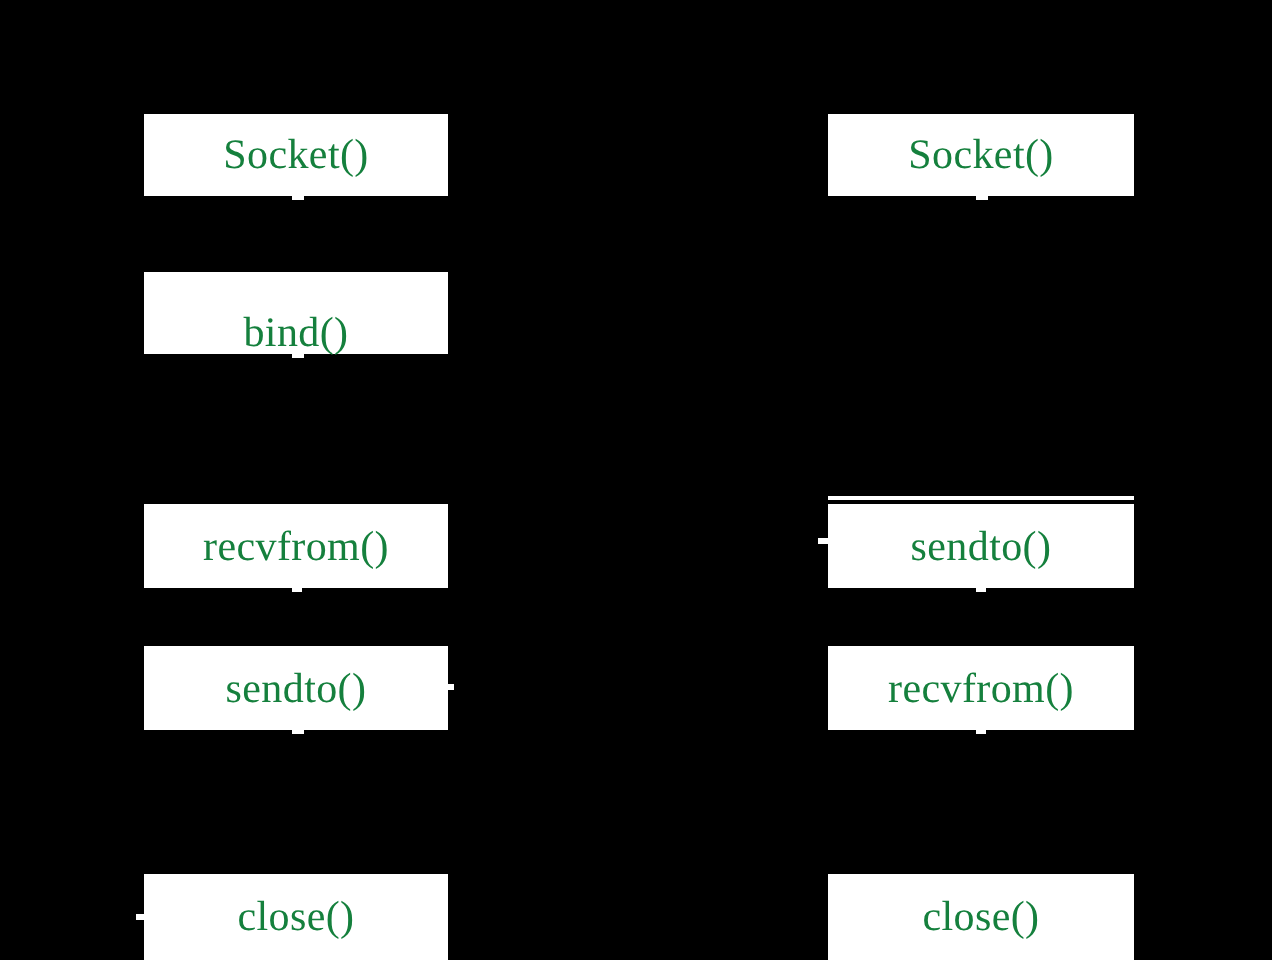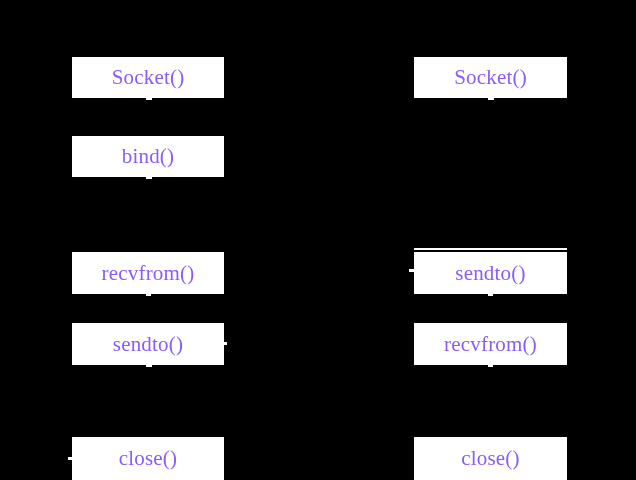--- a/index.html
+++ b/index.html
@@ -12,21 +12,21 @@
     position: relative;
     width: 636px;
     height: 480px;
     background: #000000;
     overflow: hidden;
     font-family: "Liberation Serif", "DejaVu Serif", serif;
   }
   .node-box {
     position: absolute;
     background: #ffffff;
-    color: #8b5cf6;
+    color: #15803d;
     display: flex;
     align-items: center;
     justify-content: center;
     font-size: 21px;
     line-height: 1;
     letter-spacing: 0.2px;
     box-sizing: border-box;
     white-space: nowrap;
   }
   .tick-mark {
@@ -49,21 +49,21 @@
     <div class="tick-mark" style="left: 146px; top: 363px; width: 6px; height: 4px;"></div>
     <div class="tick-mark" style="left: 222px; top: 342px; width: 5px; height: 3px;"></div>
     <div class="tick-mark" style="left: 68px; top: 457px; width: 6px; height: 3px;"></div>
     <div class="tick-mark" style="left: 488px; top: 96px; width: 6px; height: 4px;"></div>
     <div class="tick-mark" style="left: 409px; top: 269px; width: 6px; height: 3px;"></div>
     <div class="tick-mark" style="left: 488px; top: 292px; width: 5px; height: 4px;"></div>
     <div class="tick-mark" style="left: 488px; top: 363px; width: 5px; height: 4px;"></div>
     <div class="node-box" style="left: 72px; top: 57px; width: 152px; height: 41px;">
       <span>Socket()</span>
     </div>
-    <div class="node-box" style="left: 72px; top: 136px; width: 152px; height: 41px;">
+    <div class="node-box" style="left: 72px; top: 136px; width: 152px; height: 41px; align-items: flex-end;">
       <span>bind()</span>
     </div>
     <div class="node-box" style="left: 72px; top: 252px; width: 152px; height: 42px;">
       <span>recvfrom()</span>
     </div>
     <div class="node-box" style="left: 72px; top: 323px; width: 152px; height: 42px;">
       <span>sendto()</span>
     </div>
     <div class="node-box" style="left: 72px; top: 437px; width: 152px; height: 43px;">
       <span>close()</span>

